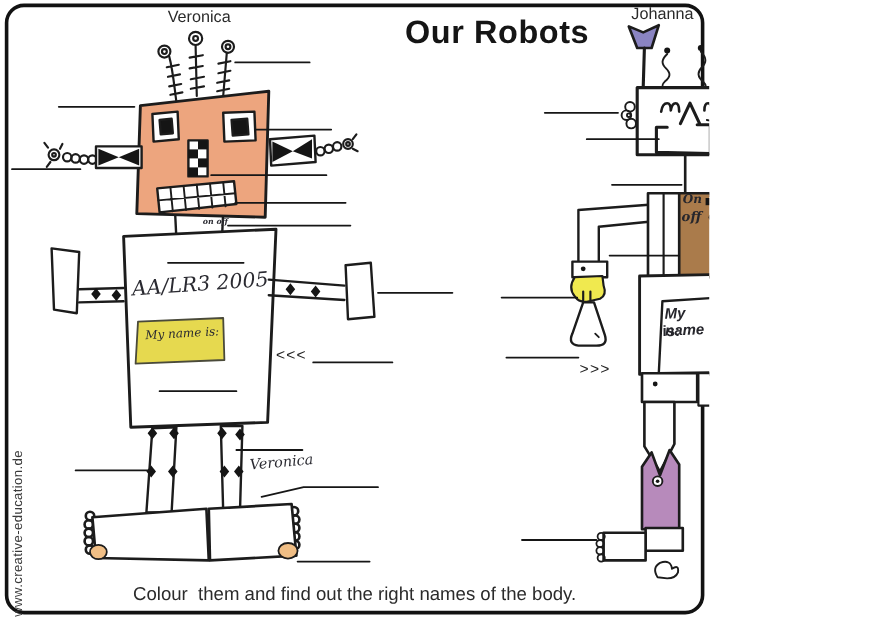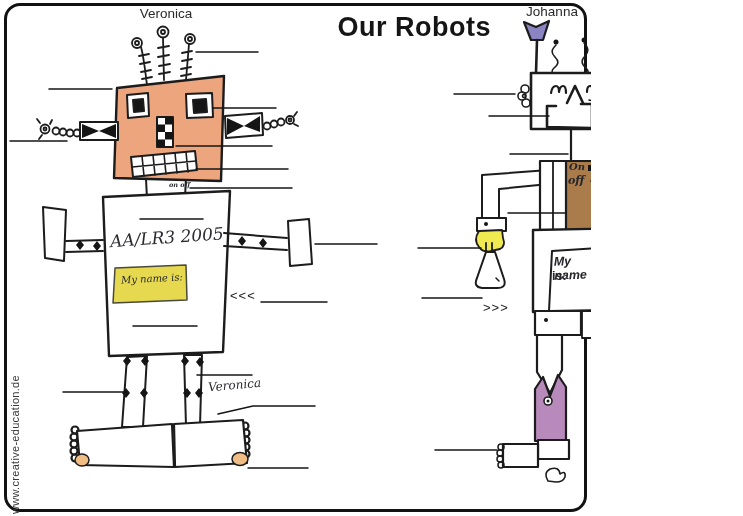--- a/index.html
+++ b/index.html
@@ -278,14 +278,15 @@
   <div class="txt hand" style="left:121px;top:273px;font-size:10px;transform:rotate(-3deg);">My name is:</div>
   <div class="txt arrow" style="left:230px;top:288px;">&lt;&lt;&lt;</div>
   <div class="txt hand" style="left:208px;top:378px;font-size:12px;transform:rotate(-5deg);">Veronica</div>
 
   <div class="txt hand marker" style="left:569px;top:161px;font-size:10px;">On</div>
   <div class="txt hand marker" style="left:568px;top:174px;font-size:11px;">off</div>
   <div class="txt marker" style="left:554px;top:254px;font-size:12.5px;transform:rotate(-2deg);font-style:italic;">My name</div>
   <div class="txt marker" style="left:552px;top:269px;font-size:12.5px;">is:</div>
   <div class="txt arrow" style="left:483px;top:300px;">&gt;&gt;&gt;</div>
 
+  <div class="txt footer" style="top:487px;">Colour  them and find out the right names of the body.</div>
   <div class="txt watermark" style="left:9px;top:514px;">www.creative-education.de</div>
 </div>
 
 </body></html>

